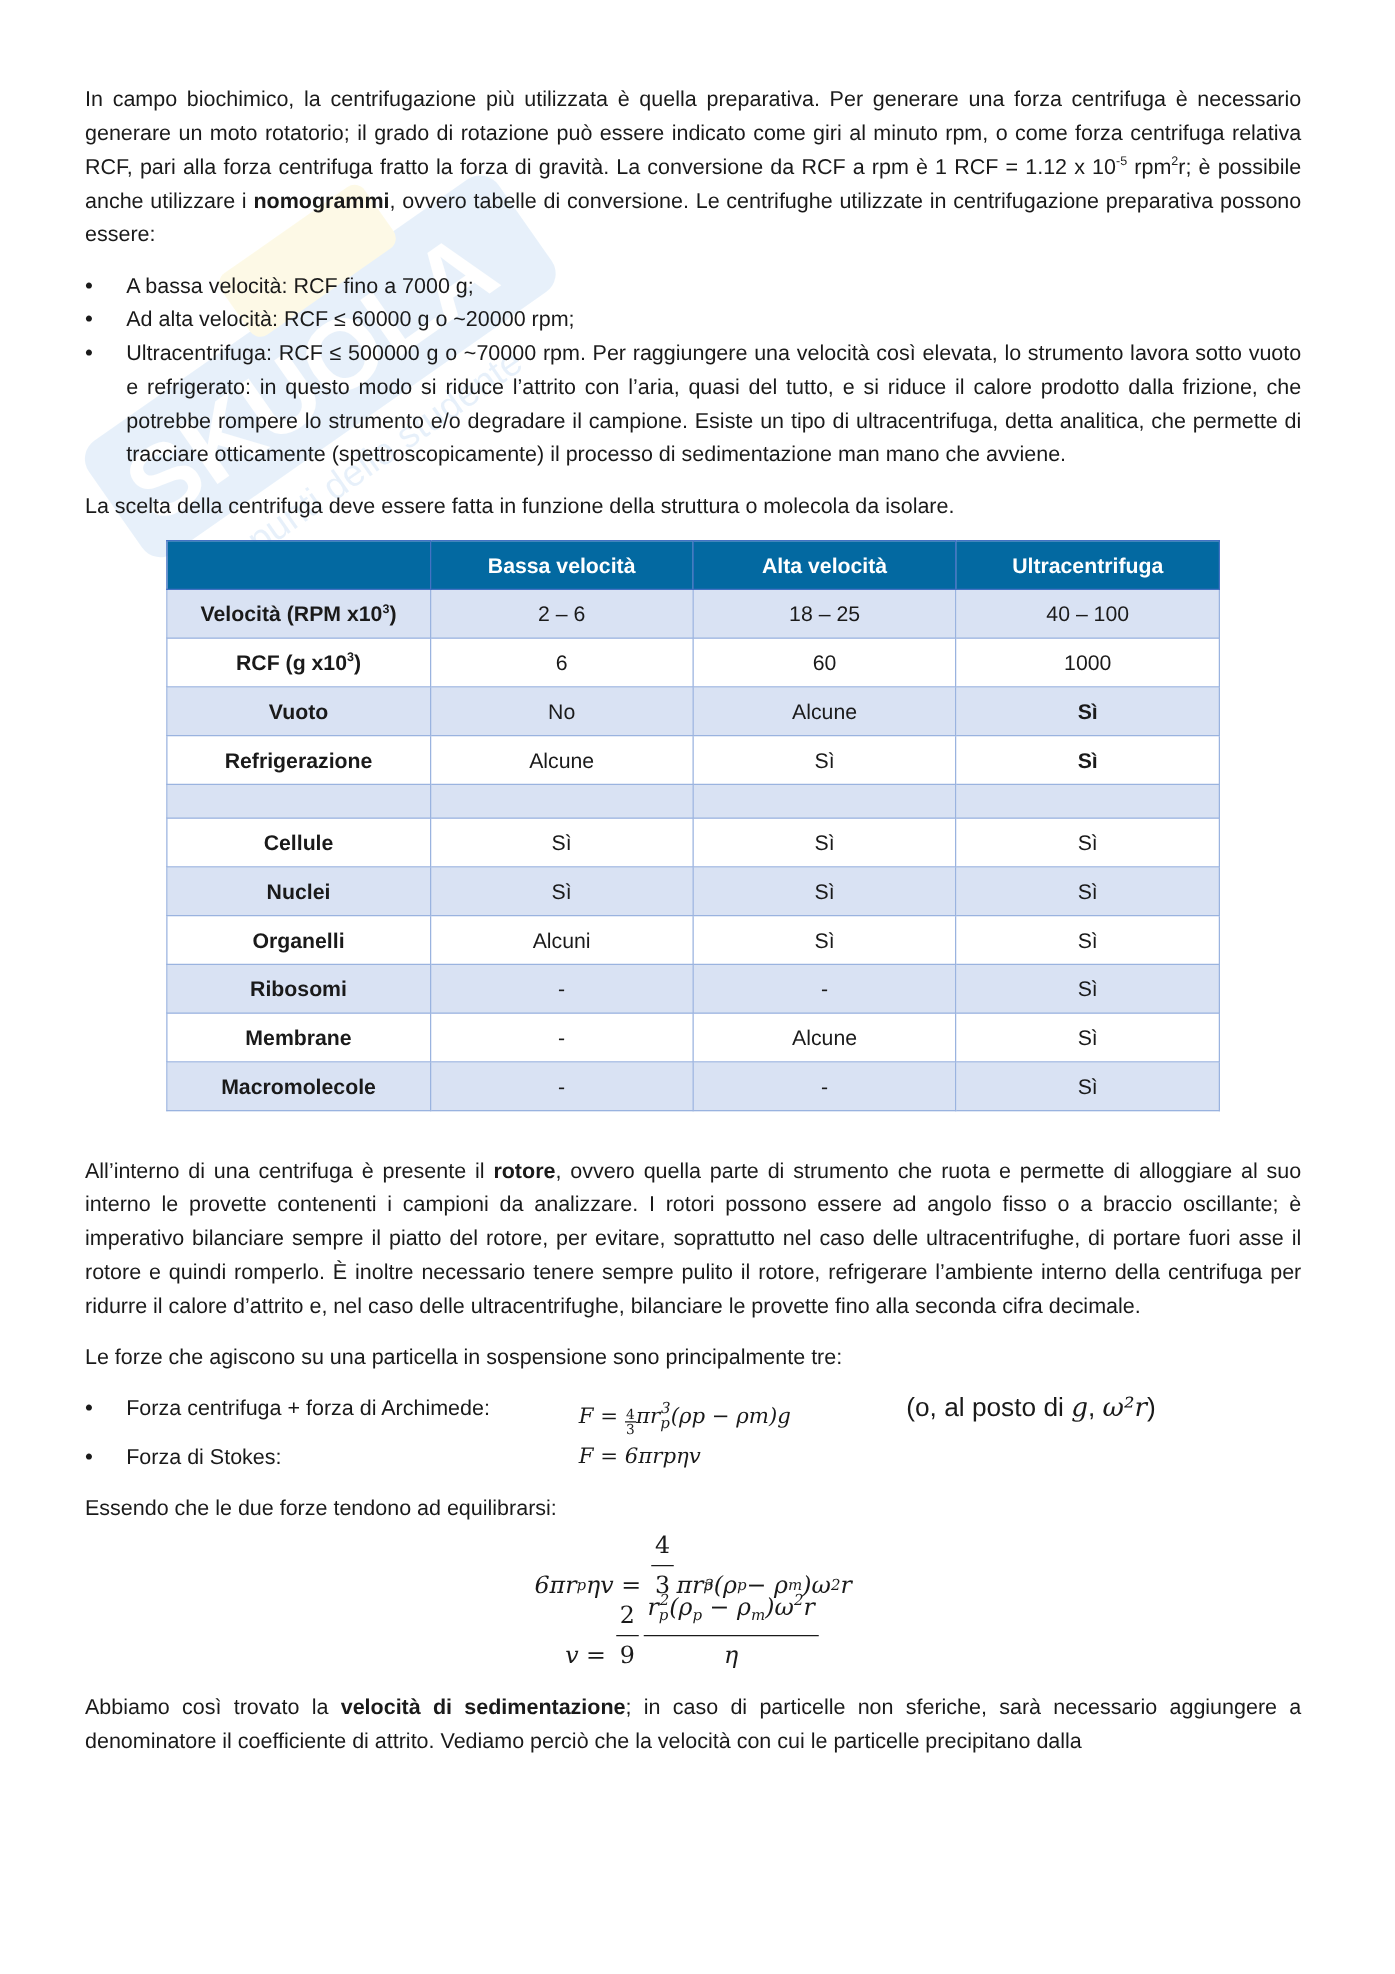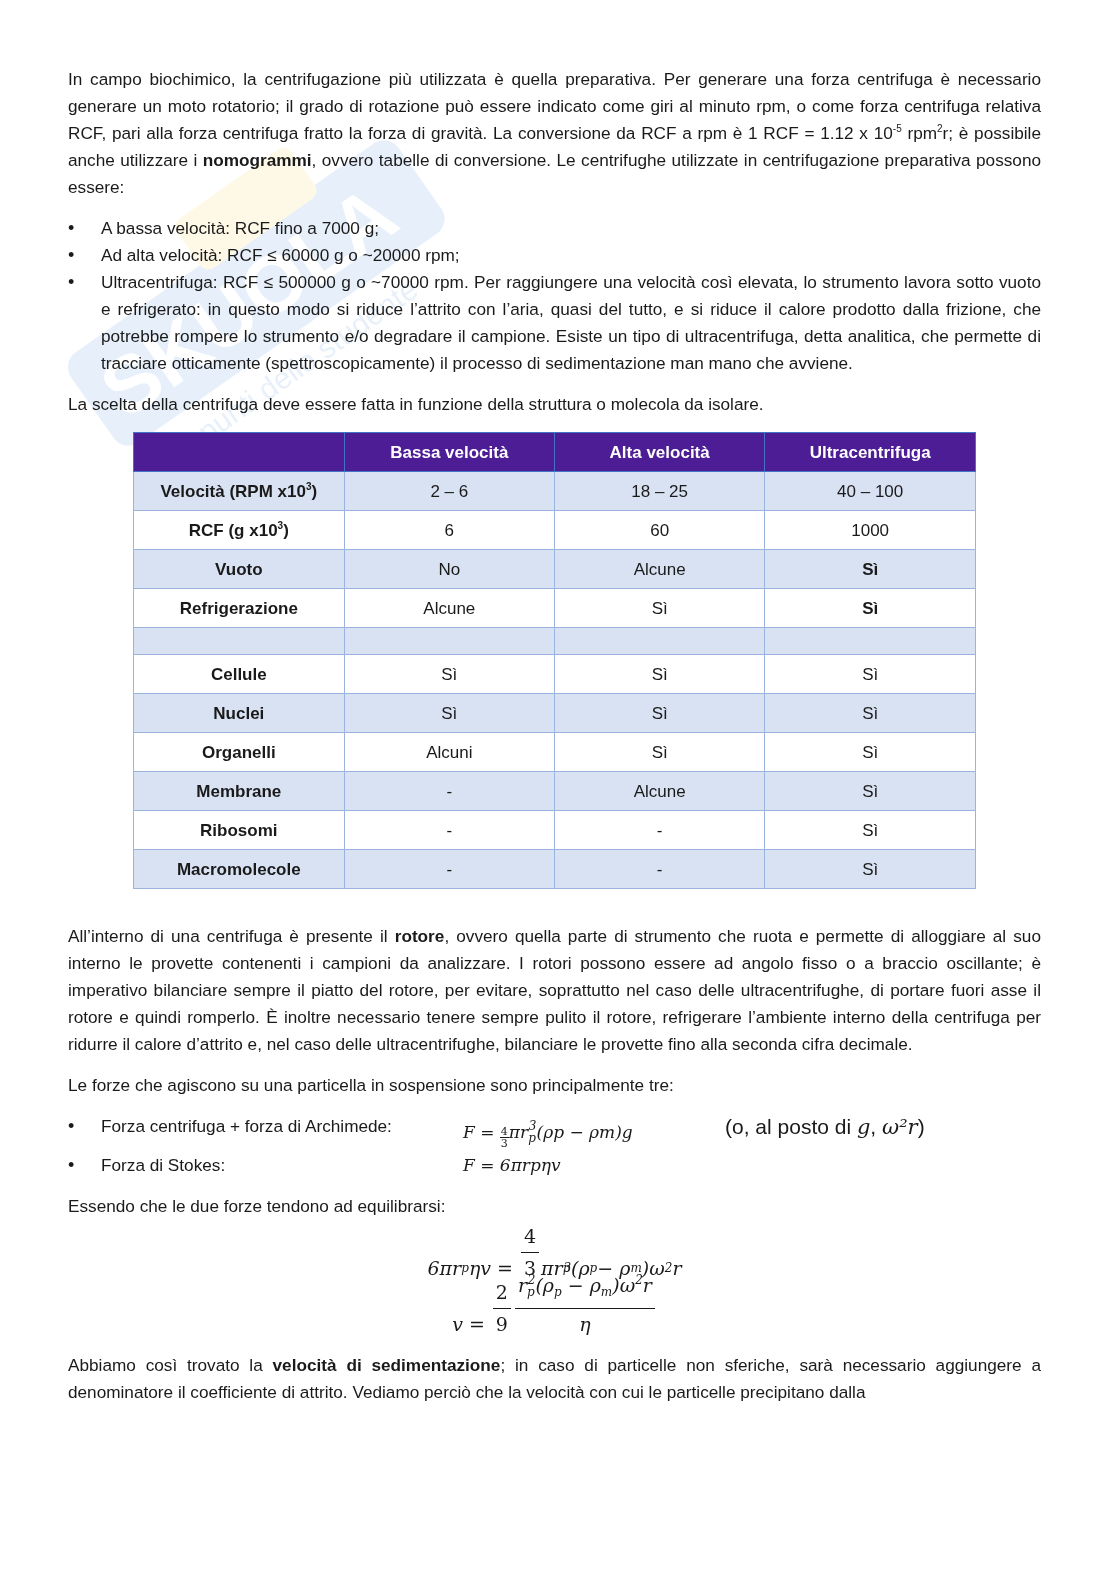--- a/index.html
+++ b/index.html
@@ -10,21 +10,21 @@
   .page { position: absolute; left: 68px; top: 66px; width: 973px; font-size: 17.2px; line-height: 27px; }
   p { margin: 0 0 14px 0; text-align: justify; }
   ul.bul { margin: 0 0 14px 0; padding: 0; list-style: none; }
   ul.bul li { position: relative; padding-left: 33px; text-align: justify; }
   ul.bul li::before { content: "\2022"; position: absolute; left: 0; top: 0; font-size: 18px; }
   sup { font-size: 10px; line-height: 0; vertical-align: 7px; }
   b { font-weight: bold; }
 
   table.cmp { border-collapse: collapse; margin: 2px 0 34px 65px; width: 843px; font-size: 17px; }
   table.cmp th, table.cmp td { border: 1px solid #9ab3df; text-align: center; height: 38px; padding: 0; }
-  table.cmp thead th { background: #4c1d95; color: #ffffff; font-weight: bold; height: 38px; border-color: #4472c4; }
+  table.cmp thead th { background: #0369a1; color: #ffffff; font-weight: bold; height: 38px; border-color: #4472c4; }
   table.cmp tbody tr:nth-child(odd) td { background: #d9e2f3; }
   table.cmp tbody tr:nth-child(even) td { background: #ffffff; }
   table.cmp tbody tr.spacer td { height: 26px; }
   table.cmp td.rowhead { font-weight: bold; width: 210px; }
   table.cmp td.cell { width: 210px; }
   table.cmp td.strong { font-weight: bold; }
 
   .formula-list li { display: flex; }
   .f-label { width: 362px; }
   .f-math { font-family: "DejaVu Serif", serif; font-style: italic; font-size: 17px; width: 262px; }
@@ -118,29 +118,29 @@
         <td class="cell">Sì</td>
         <td class="cell">Sì</td>
       </tr>
       <tr>
         <td class="rowhead">Organelli</td>
         <td class="cell">Alcuni</td>
         <td class="cell">Sì</td>
         <td class="cell">Sì</td>
       </tr>
       <tr>
+        <td class="rowhead">Ribosomi</td>
+        <td class="cell">-</td>
+        <td class="cell">-</td>
+        <td class="cell">Sì</td>
+      </tr>
+      <tr>
         <td class="rowhead">Membrane</td>
         <td class="cell">-</td>
         <td class="cell">Alcune</td>
-        <td class="cell">Sì</td>
-      </tr>
-      <tr>
-        <td class="rowhead">Ribosomi</td>
-        <td class="cell">-</td>
-        <td class="cell">-</td>
         <td class="cell">Sì</td>
       </tr>
       <tr>
         <td class="rowhead">Macromolecole</td>
         <td class="cell">-</td>
         <td class="cell">-</td>
         <td class="cell">Sì</td>
       </tr>
     </tbody>
   </table>

